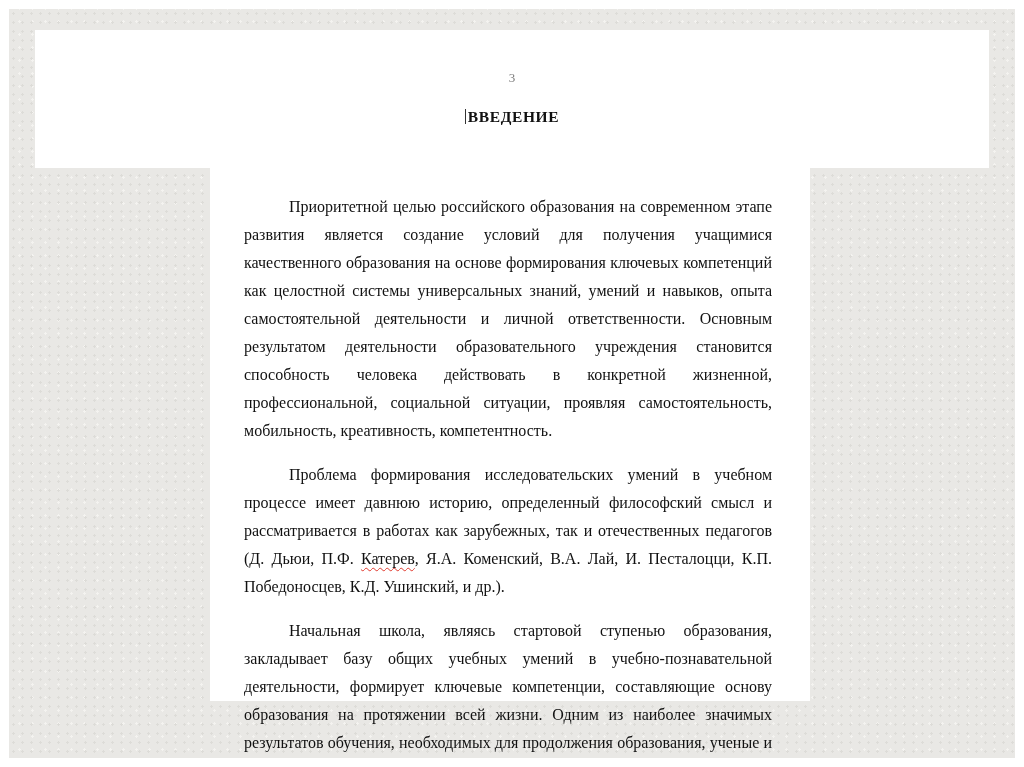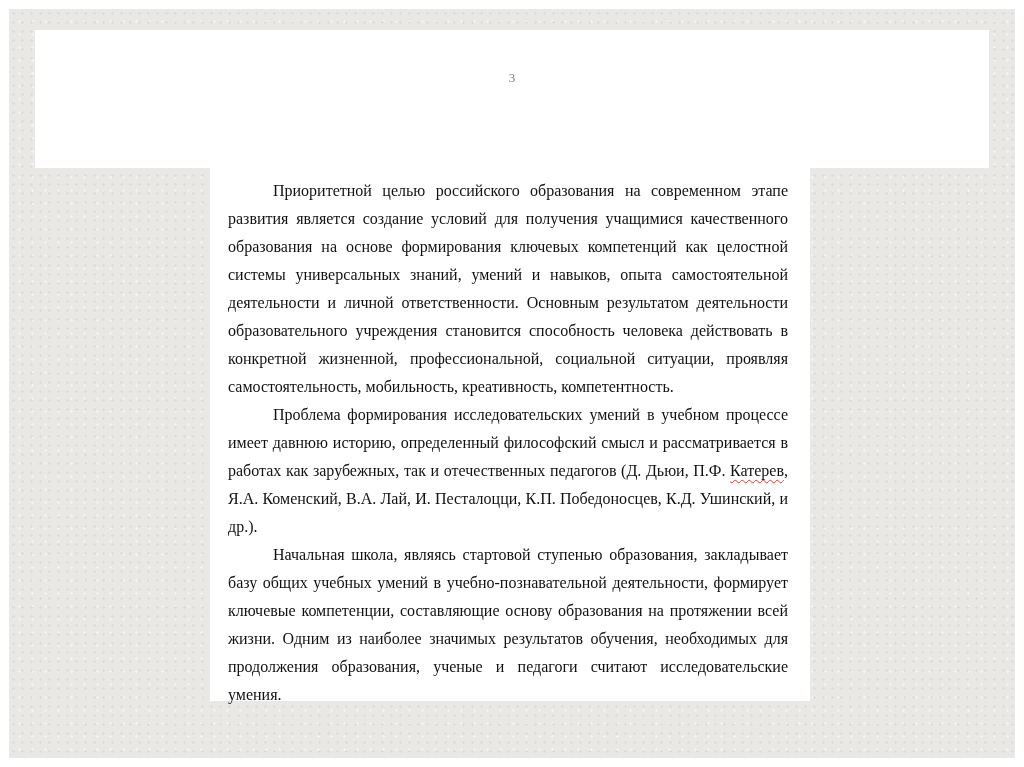--- a/index.html
+++ b/index.html
@@ -67,21 +67,21 @@
     position: absolute;
     left: 201px;
     top: 159px;
     width: 600px;
     height: 533px;
     background: #ffffff;
     box-sizing: border-box;
     padding: 9px 22px 0 18px;
   }
   .content-col p {
-    margin: 0;
+    margin: 16px;
     font-size: 16px;
     line-height: 28px;
     color: #111111;
     text-align: justify;
     text-indent: 45px;
   }
   .misspelled {
     text-decoration-line: underline;
     text-decoration-style: wavy;
     text-decoration-color: #e03a2f;
@@ -90,20 +90,23 @@
   }
 </style>
 </head>
 <body>
 
 <div class="stage">
   <div class="canvas">
 
     <div class="top-band">
       <div class="page-number">3</div>
+      <h1 class="heading">
+        <span class="caret"></span><span>ВВЕДЕНИЕ</span>
+      </h1>
     </div>
 
     <div class="content-col">
       <p>Приоритетной целью российского образования на современном этапе развития является создание условий для получения учащимися качественного образования на основе формирования ключевых компетенций как целостной системы универсальных знаний, умений и навыков, опыта самостоятельной деятельности и личной ответственности. Основным результатом деятельности образовательного учреждения становится способность человека действовать в конкретной жизненной, профессиональной, социальной ситуации, проявляя самостоятельность, мобильность, креативность, компетентность.</p>
       <p><span>Проблема формирования исследовательских умений в учебном процессе имеет давнюю историю, определенный философский смысл и рассматривается в работах как зарубежных, так и отечественных педагогов (Д. Дьюи, П.Ф. </span><span class="misspelled">Катерев</span><span>, Я.А. Коменский, В.А. Лай, И. Песталоцци, К.П. Победоносцев, К.Д. Ушинский, и др.).</span></p>
       <p>Начальная школа, являясь стартовой ступенью образования, закладывает базу общих учебных умений в учебно-познавательной деятельности, формирует ключевые компетенции, составляющие основу образования на протяжении всей жизни. Одним из наиболее значимых результатов обучения, необходимых для продолжения образования, ученые и педагоги считают исследовательские умения.</p>
     </div>
 
   </div>
 </div>

